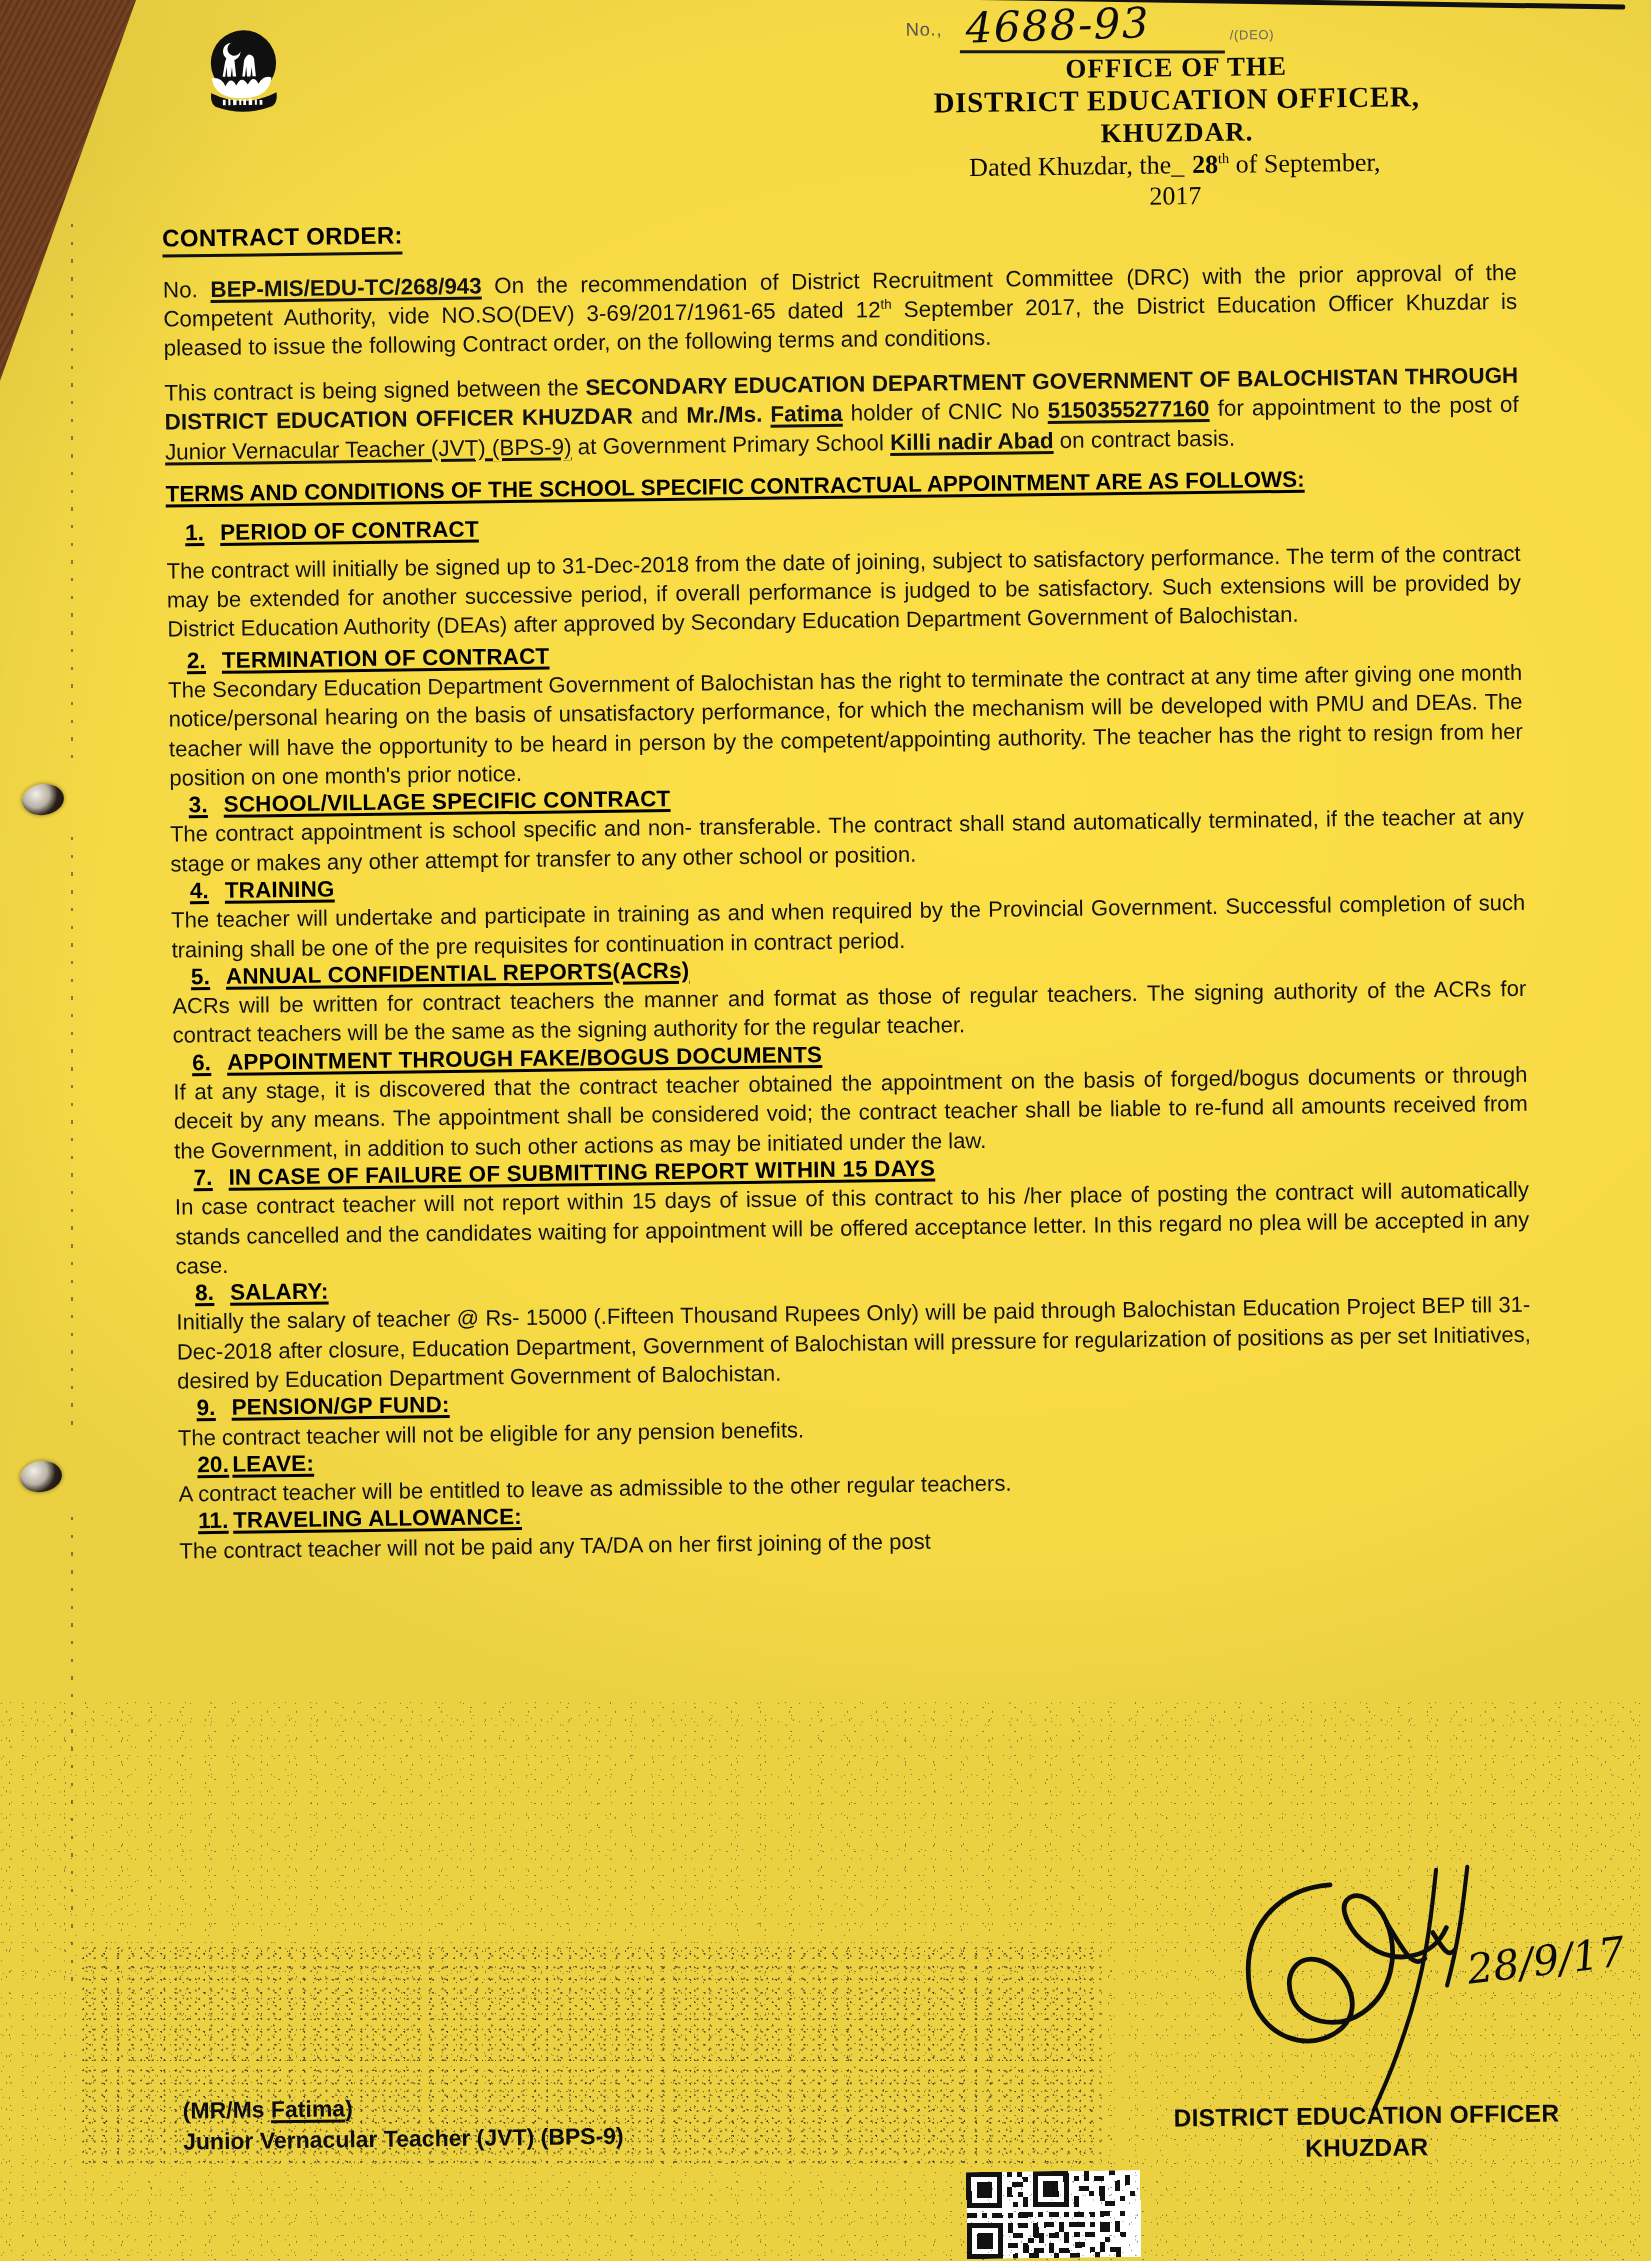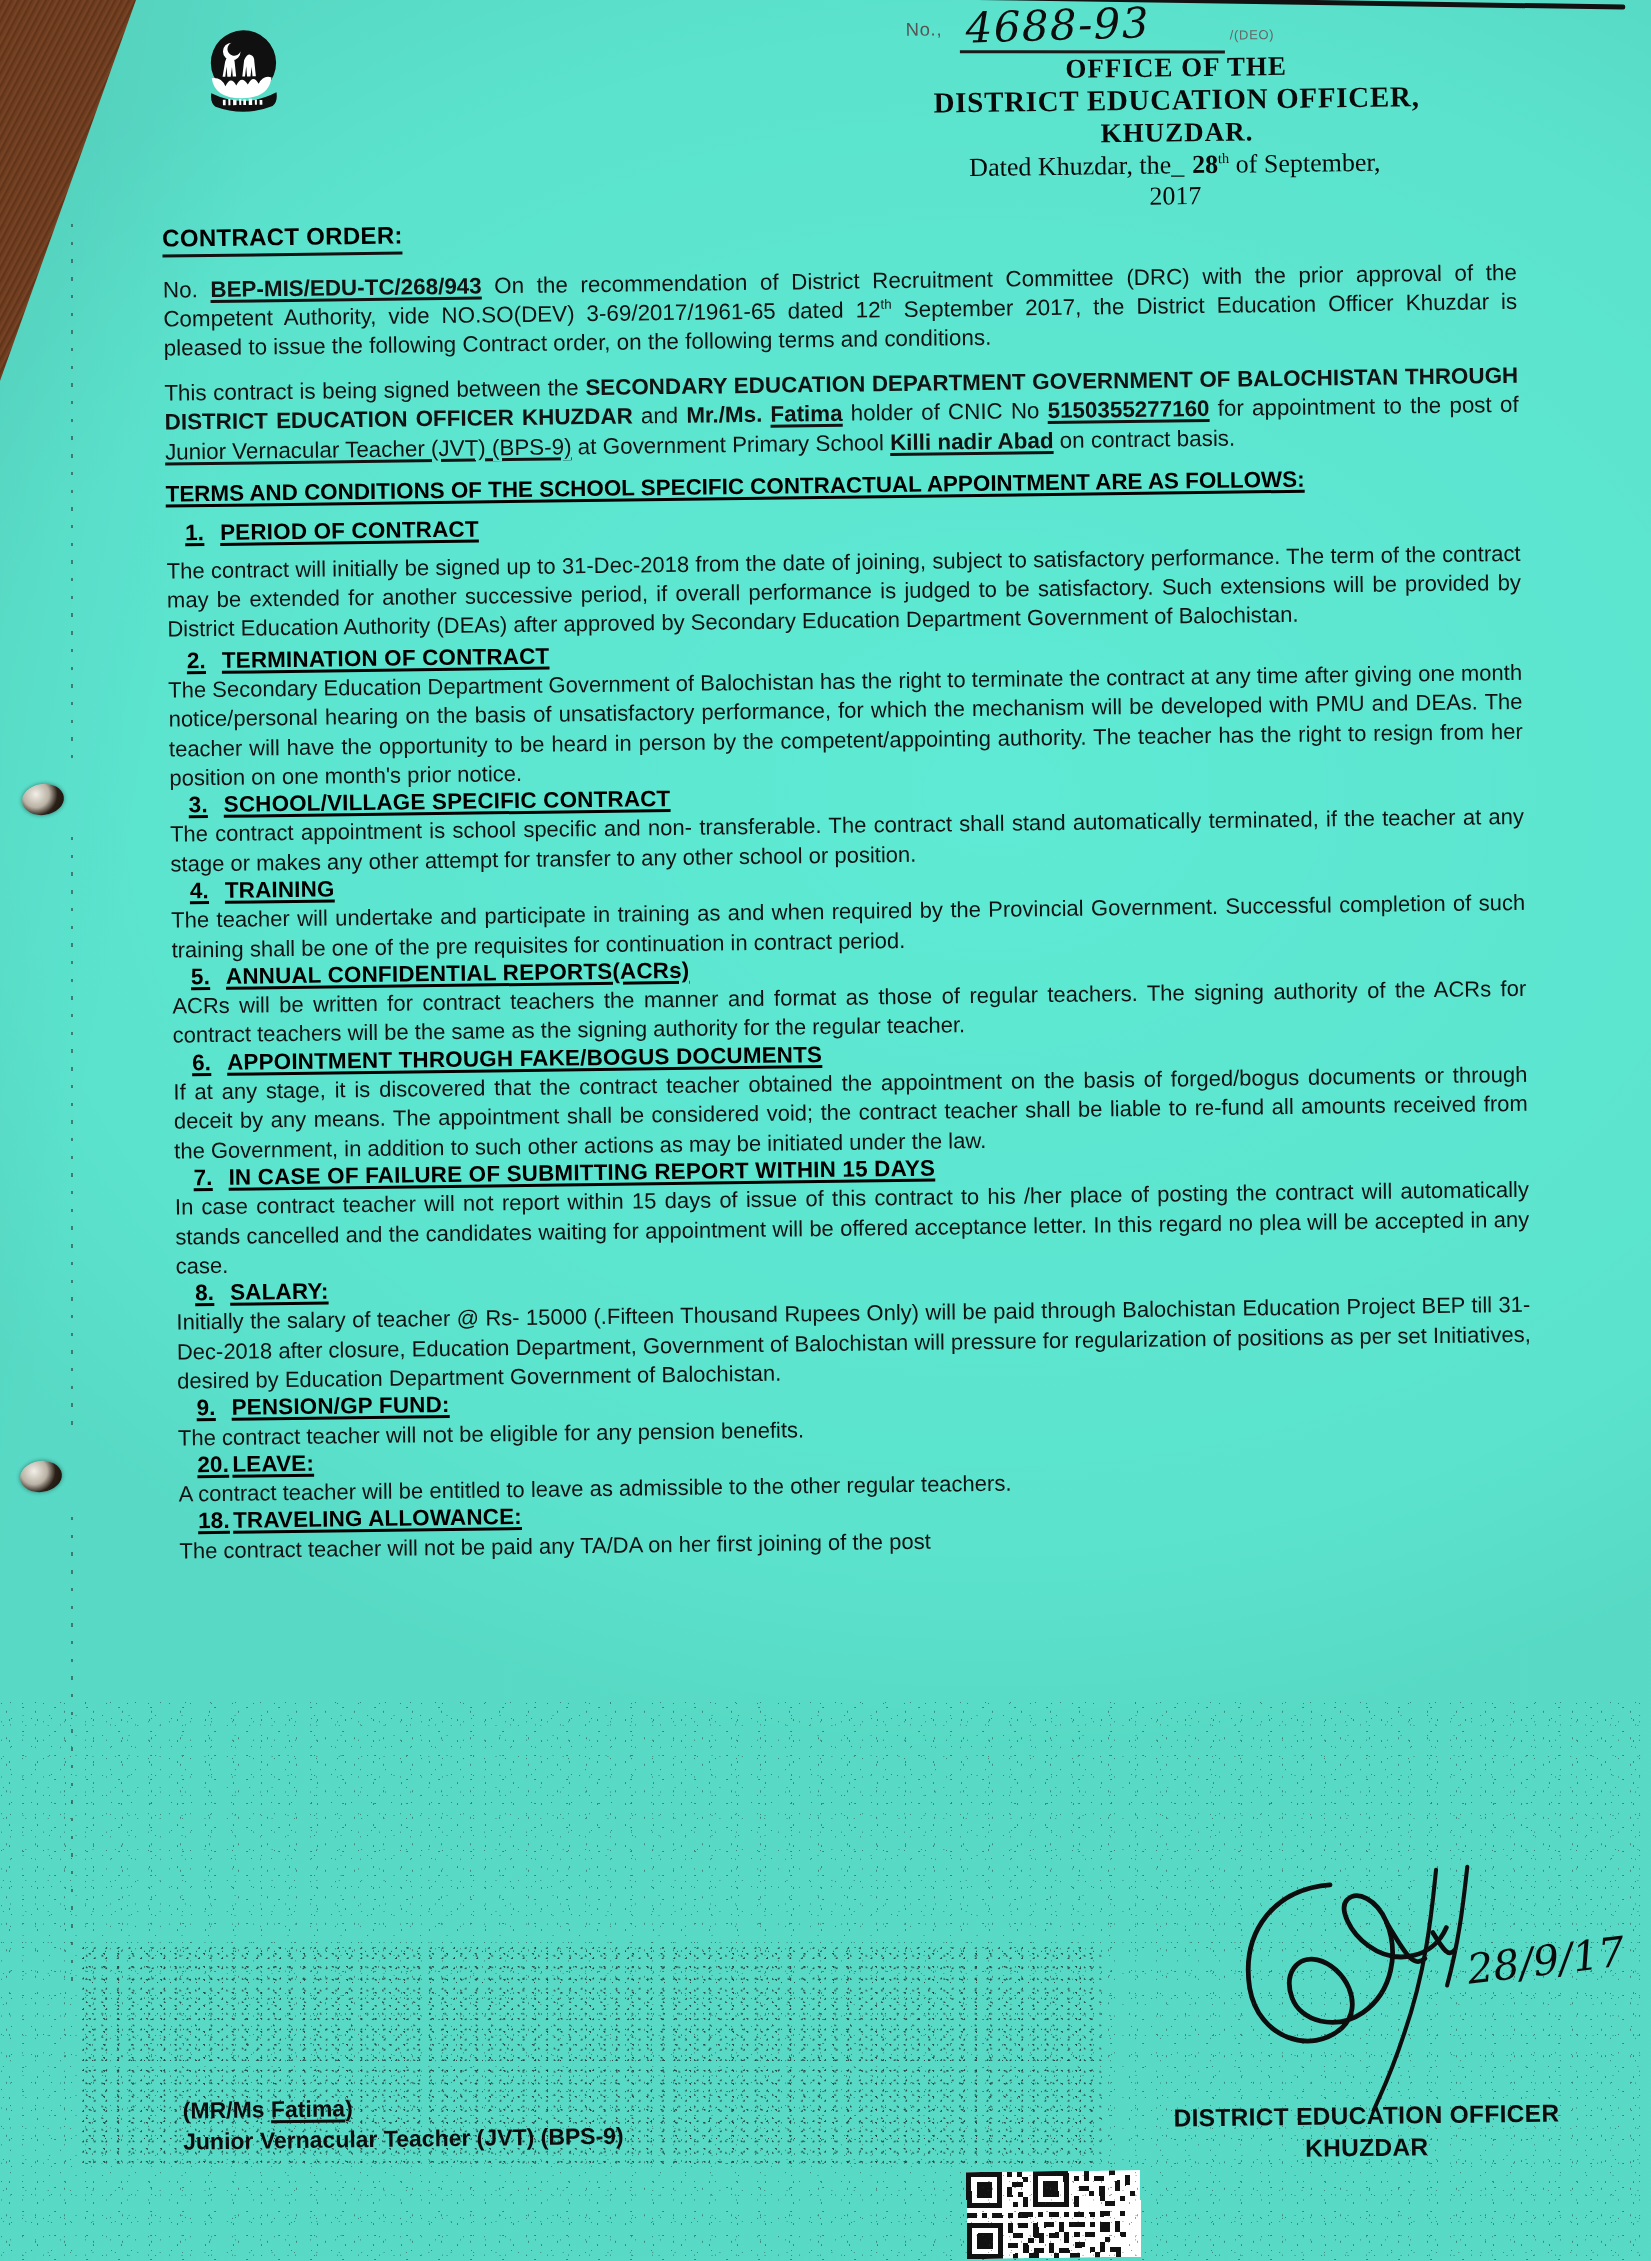--- a/index.html
+++ b/index.html
@@ -10,21 +10,21 @@
   
   #desk{position:absolute;inset:0;
         background:
           repeating-linear-gradient(118deg, #6b3b1f 0px, #7a4526 2px, #5e3218 4.1px, #713f22 6.1px),
           linear-gradient(130deg,#7a4526,#4e2a14);
         }
 
   
   #sheet{
     position:absolute; left:0; top:0; width:1652px; height:2261px;
-    background:#5eead4;
+    background:#fde047;
     clip-path: polygon(136px 0px, 1652px 0px, 1652px 2261px, 0px 2261px, 0px 381px);
     box-shadow: 0 0 27px rgba(0,0,0,.35);
   }
   
   #paper-tone{
     position:absolute;inset:0;pointer-events:none;
     background:
       radial-gradient(ellipse 1224px 952px at 60% 35%, rgba(255,255,255,0) 0%, rgba(0,0,0,0.03) 80%, rgba(0,0,0,0.07) 100%),
       linear-gradient(100deg, rgba(0,0,0,0.05) 0%, rgba(0,0,0,0) 14%);
   }
@@ -244,21 +244,21 @@
         <span class="n">9.</span><span class="t">PENSION/GP FUND:</span>
       </p>
       <p class="sec-body">The contract teacher will not be eligible for any pension benefits.</p>
 
       <p class="sec-head ind">
         <span class="n">20.</span><span class="t">LEAVE:</span>
       </p>
       <p class="sec-body">A contract teacher will be entitled to leave as admissible to the other regular teachers.</p>
 
       <p class="sec-head ind">
-        <span class="n">18.</span><span class="t">TRAVELING ALLOWANCE:</span>
+        <span class="n">11.</span><span class="t">TRAVELING ALLOWANCE:</span>
       </p>
       <p class="sec-body">The contract teacher will not be paid any TA/DA on her first joining of the post</p>
 
     </div>
 
     <div id="sig">
       <svg viewBox="0 0 520 380" width="354" height="259">
         <g fill="none" stroke="#0d0d0d" stroke-width="7" stroke-linecap="round">
           <path d="M150 40 C70 45 18 105 30 190 C42 265 120 290 165 250 C200 218 170 160 130 150
                    C100 143 80 170 92 205 C104 240 155 255 196 228 C240 198 250 140 232 95

